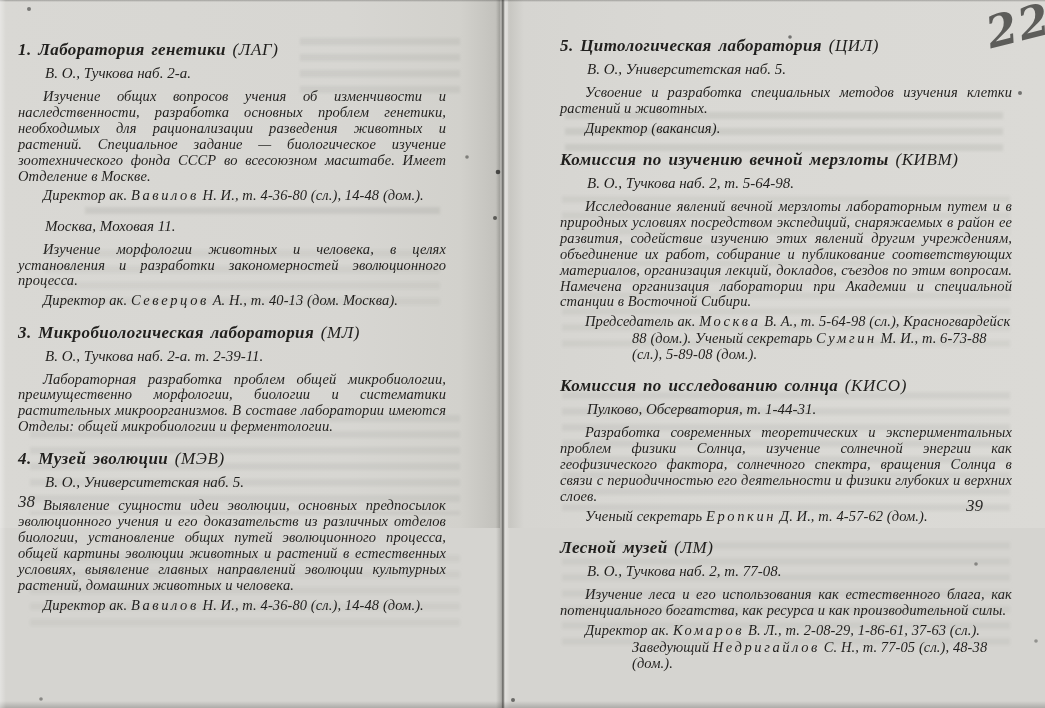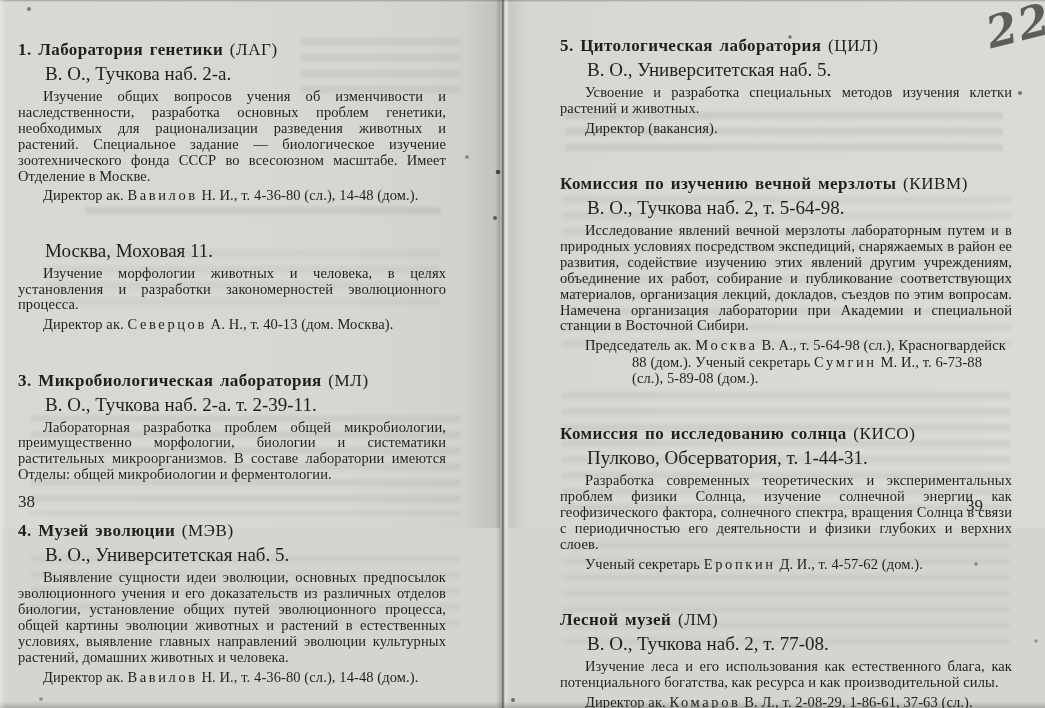--- a/index.html
+++ b/index.html
@@ -3,43 +3,43 @@
 <meta charset="utf-8">
 <style>
   html,body{margin:0;padding:0;}
   body{
     width:1045px;height:708px;overflow:hidden;position:relative;
     background:#d5d4d0;
     font-family:"Liberation Serif", serif;
     color:#201f1d;
   }
   
-  .page{position:absolute;top:0;height:528px;box-sizing:border-box;}
+  .page{position:absolute;top:0;height:528px;box-sizing:border-box;font-style:italic;}
   .page-left{
     left:0;width:500px;padding:40px 0 0 18px;
     background:linear-gradient(90deg,#d9d8d4 0%,#d7d6d2 70%,#d2d1cc 92%,#c3c2bd 99%,#b7b6b1 100%);
   }
   .page-right{
     left:508px;width:537px;padding:36px 0 8px 52px;
     background:linear-gradient(90deg,#c6c5c0 0%,#d6d5d1 3%,#d9d8d4 30%,#dbdad6 100%);
   }
   .page-left .col{width:428px;}
   .page-right .col{width:452px;}
   .gutter{
     position:absolute;left:496px;top:0;width:14px;height:708px;
     background:linear-gradient(90deg,rgba(40,40,36,0) 0%,rgba(40,40,36,.22) 38%,rgba(25,25,22,.65) 50%,rgba(120,120,115,.25) 58%,rgba(255,255,255,.28) 68%,rgba(40,40,36,0) 100%);
   }
   
-  .section + .section{margin-top:38px;}
+  .section + .section{margin-top:14px;}
   .heading{
     margin:0 0 5px 0;font-size:17px;line-height:20px;font-weight:bold;
     letter-spacing:.4px;word-spacing:2px;white-space:nowrap;
   }
   .heading .abbr{font-weight:normal;letter-spacing:.6px;}
-  .address{margin:2px 0 7px 27px;font-size:19px;line-height:17px;}
+  .address{margin:2px 0 7px 27px;font-size:15px;line-height:17px;}
   .body-par{
     margin:0 0 3px 0;font-size:14.5px;line-height:15.9px;
     text-align:justify;text-indent:25px;letter-spacing:.1px;
   }
   .staff{
     margin:1px 0 0 0;font-size:14.5px;line-height:16.2px;
     padding-left:72px;text-indent:-47px;letter-spacing:.1px;
   }
   .staff + .staff{text-indent:0;padding-left:72px;}
   .sprd{letter-spacing:2.6px;}

